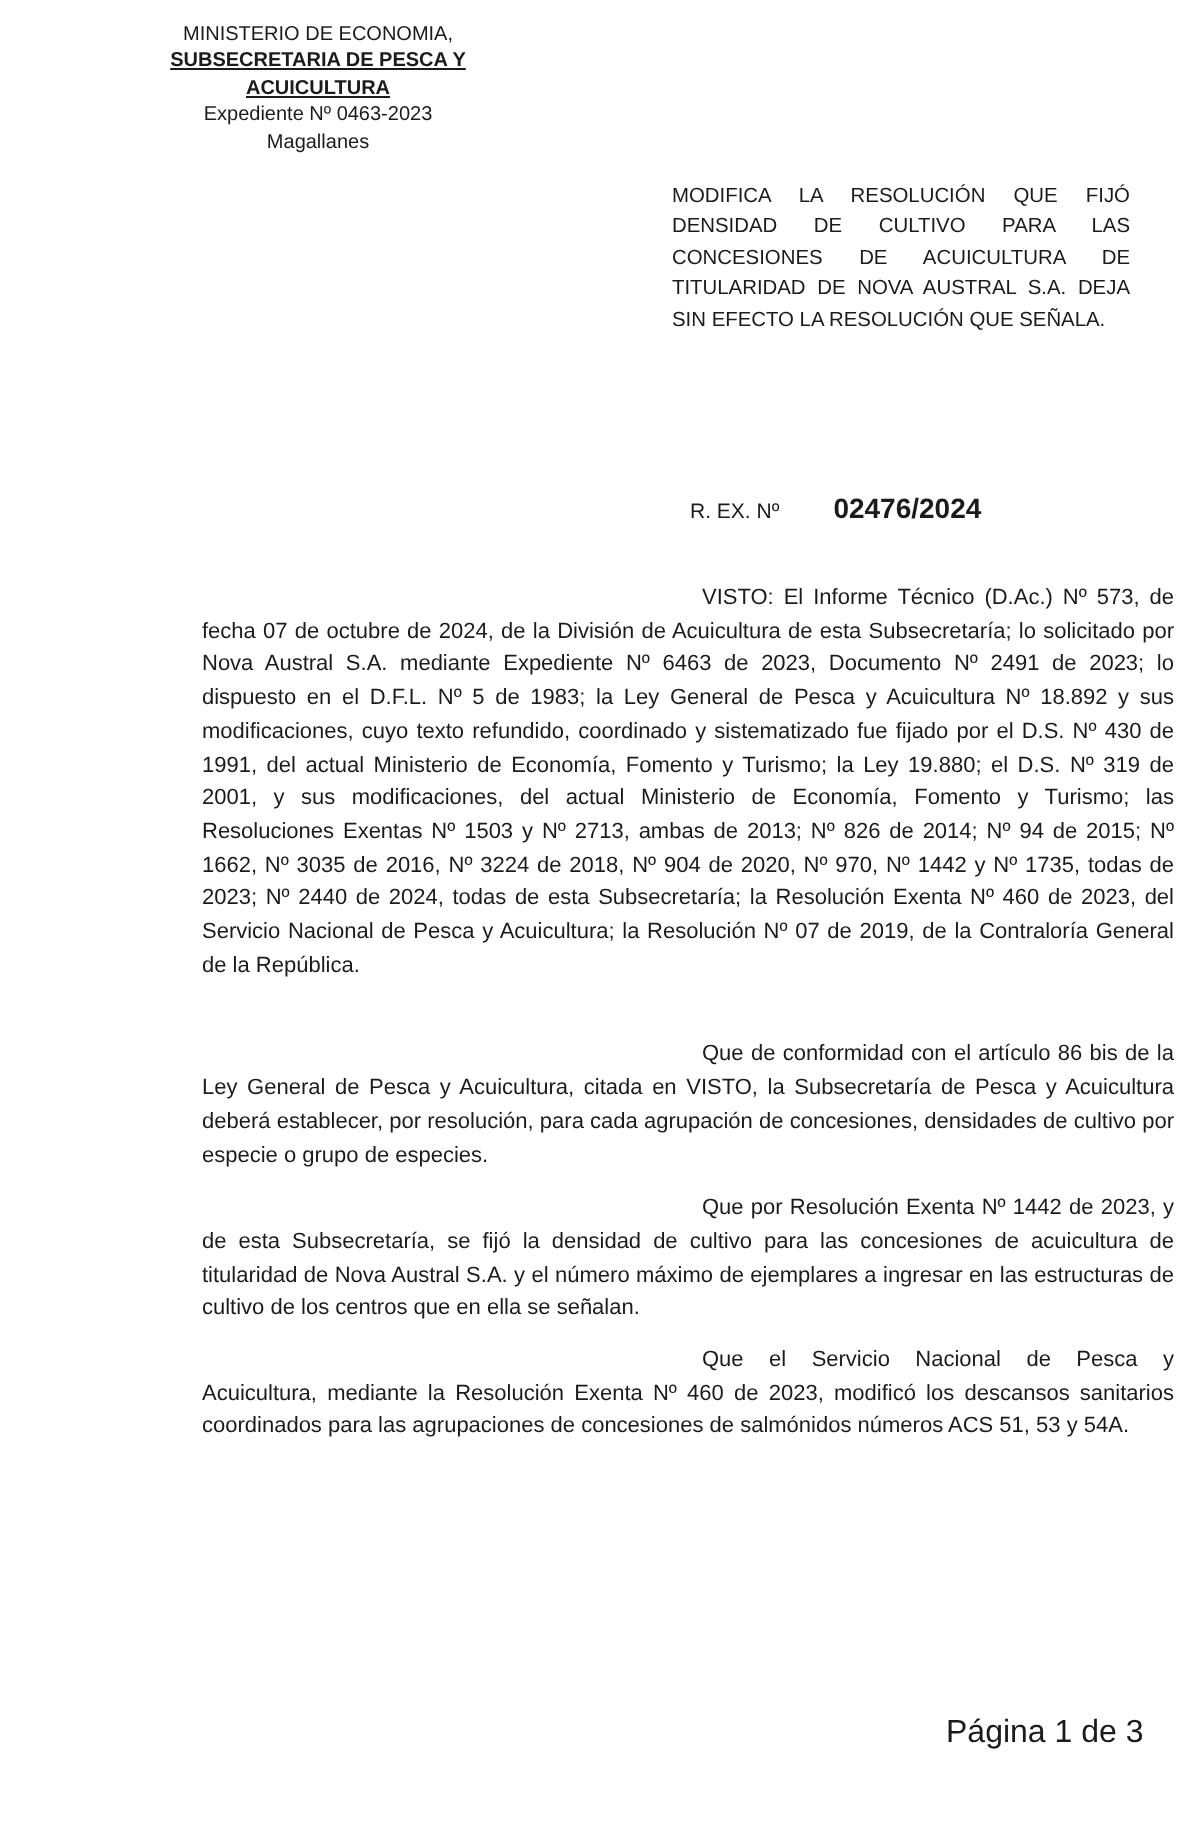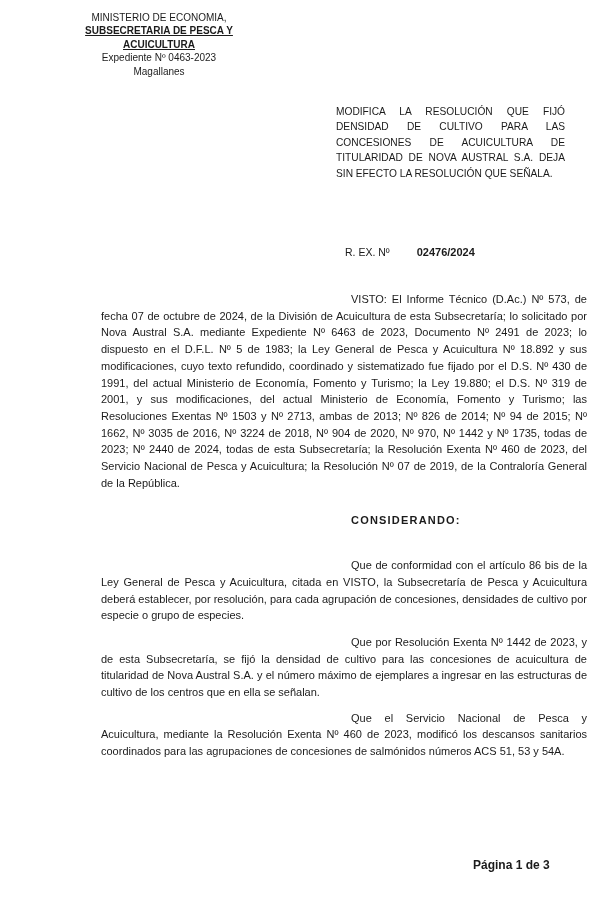--- a/index.html
+++ b/index.html
@@ -26,21 +26,21 @@
     line-height: 13.4px;
   }
   .letterhead .lh-line { display: block; margin-left: 33px; }
   .letterhead .lh-bold-underline {
     font-weight: bold;
     text-decoration: underline;
   }
   .subject {
     position: absolute;
     left: 336px;
-    top: 104px;
+    top: 91px;
     width: 229px;
     text-align: justify;
     font-size: 10.2px;
     line-height: 15.4px;
   }
   .dateline {
     position: absolute;
     left: 336px;
     top: 202px;
     font-size: 10.5px;
@@ -53,21 +53,21 @@
   }
   .rex-line {
     position: absolute;
     left: 345px;
     top: 246px;
     font-size: 10.5px;
     white-space: nowrap;
   }
   .rex-line .rex-number {
     font-weight: bold;
-    font-size: 11px;
+    font-size: 14px;
     margin-left: 27px;
   }
   .content {
     position: absolute;
     left: 101px;
     top: 291px;
     width: 486px;
     font-size: 11px;
     line-height: 16.7px;
     text-align: justify;
@@ -83,22 +83,22 @@
     letter-spacing: 1.2px;
     text-align: left;
   }
   .c-par-first { margin-top: 28px !important; }
   .c-par { margin-top: 10px !important; }
   .c-par-last { margin-top: 9px !important; }
   .footer {
     position: absolute;
     left: 473px;
     top: 858px;
-    font-size: 12px;
-    font-weight: bold;
+    font-size: 16px;
+    font-weight: normal;
     white-space: nowrap;
   }
 </style>
 </head>
 <body>
 
 <div class="page">
 
   <div class="letterhead">
     <span class="lh-line">MINISTERIO DE ECONOMIA,</span>
@@ -109,21 +109,20 @@
 
   <div class="subject">MODIFICA LA RESOLUCIÓN QUE FIJÓ DENSIDAD DE CULTIVO PARA LAS CONCESIONES DE ACUICULTURA DE TITULARIDAD DE NOVA AUSTRAL S.A. DEJA SIN EFECTO LA RESOLUCIÓN QUE SEÑALA.</div>
 
 
   <div class="rex-line">
     <span class="rex-label">R. EX. Nº</span><span class="rex-number">02476/2024</span>
   </div>
 
   <div class="content">
     <p>VISTO: El Informe Técnico (D.Ac.) Nº 573, de fecha 07 de octubre de 2024, de la División de Acuicultura de esta Subsecretaría; lo solicitado por Nova Austral S.A. mediante Expediente Nº 6463 de 2023, Documento Nº 2491 de 2023; lo dispuesto en el D.F.L. Nº 5 de 1983; la Ley General de Pesca y Acuicultura Nº 18.892 y sus modificaciones, cuyo texto refundido, coordinado y sistematizado fue fijado por el D.S. Nº 430 de 1991, del actual Ministerio de Economía, Fomento y Turismo; la Ley 19.880; el D.S. Nº 319 de 2001, y sus modificaciones, del actual Ministerio de Economía, Fomento y Turismo; las Resoluciones Exentas Nº 1503 y Nº 2713, ambas de 2013; Nº 826 de 2014; Nº 94 de 2015; Nº 1662, Nº 3035 de 2016, Nº 3224 de 2018, Nº 904 de 2020, Nº 970, Nº 1442 y Nº 1735, todas de 2023; Nº 2440 de 2024, todas de esta Subsecretaría; la Resolución Exenta Nº 460 de 2023, del Servicio Nacional de Pesca y Acuicultura; la Resolución Nº 07 de 2019, de la Contraloría General de la República.</p>
-    <span class="considerando-title">CONSIDERANDO:</span>
     <p class="c-par-first">Que de conformidad con el artículo 86 bis de la Ley General de Pesca y Acuicultura, citada en VISTO, la Subsecretaría de Pesca y Acuicultura deberá establecer, por resolución, para cada agrupación de concesiones, densidades de cultivo por especie o grupo de especies.</p>
     <p class="c-par">Que por Resolución Exenta Nº 1442 de 2023, y de esta Subsecretaría, se fijó la densidad de cultivo para las concesiones de acuicultura de titularidad de Nova Austral S.A. y el número máximo de ejemplares a ingresar en las estructuras de cultivo de los centros que en ella se señalan.</p>
     <p class="c-par-last">Que el Servicio Nacional de Pesca y Acuicultura, mediante la Resolución Exenta Nº 460 de 2023, modificó los descansos sanitarios coordinados para las agrupaciones de concesiones de salmónidos números ACS 51, 53 y 54A.</p>
   </div>
 
   <div class="footer">Página 1 de 3</div>
 
 </div>
 
 </body></html>

